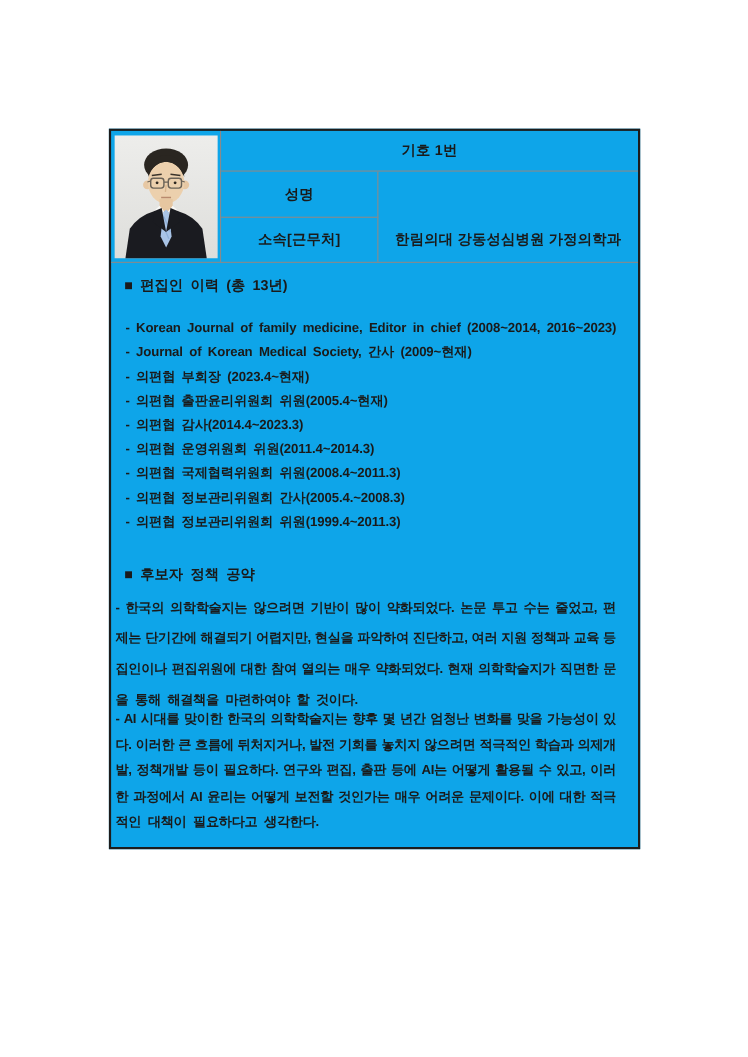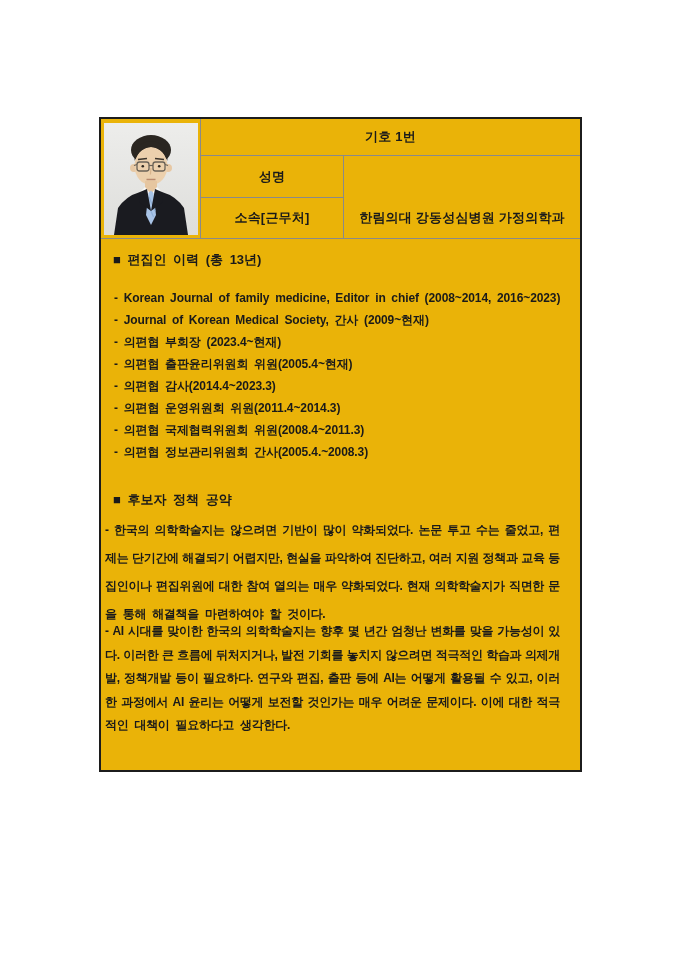--- a/index.html
+++ b/index.html
@@ -11,21 +11,21 @@
     position:relative;
     width:680px; height:961px;
     background:#ffffff;
     overflow:hidden;
     color:#1a1a1a;
   }
   .doc-box {
     position:absolute; left:99px; top:117px;
     width:483px; height:655px;
     border:2px solid #1c1c1c;
-    background:#eab308;
+    background:#0ea5e9;
     box-sizing:border-box;
   }
   
   .id-table {
     display:grid;
     grid-template-columns:100px 143px 1fr;
     grid-template-rows:37px 42px 40px;
     border-bottom:1px solid #8a8a8a;
   }
   .cell {
@@ -140,20 +140,21 @@
 
       <ul class="history-list">
         <li>- Korean Journal of family medicine, Editor in chief (2008~2014, 2016~2023)</li>
         <li>- Journal of Korean Medical Society, 간사 (2009~현재)</li>
         <li>- 의편협 부회장 (2023.4~현재)</li>
         <li>- 의편협 출판윤리위원회 위원(2005.4~현재)</li>
         <li>- 의편협 감사(2014.4~2023.3)</li>
         <li>- 의편협 운영위원회 위원(2011.4~2014.3)</li>
         <li>- 의편협 국제협력위원회 위원(2008.4~2011.3)</li>
         <li>- 의편협 정보관리위원회 간사(2005.4.~2008.3)</li>
+        <li>- 의편협 정보관리위원회 위원(1999.4~2011.3)</li>
       </ul>
 
       <div class="sec-heading h2">■ 후보자 정책 공약</div>
 
       <div class="para p1">
         <div class="jline">- 한국의 의학학술지는 않으려면 기반이 많이 약화되었다. 논문 투고 수는 줄었고, 편</div>
         <div class="jline">제는 단기간에 해결되기 어렵지만, 현실을 파악하여 진단하고, 여러 지원 정책과 교육 등</div>
         <div class="jline">집인이나 편집위원에 대한 참여 열의는 매우 약화되었다. 현재 의학학술지가 직면한 문</div>
         <div class="jline last">을 통해 해결책을 마련하여야 할 것이다.</div>
       </div>

